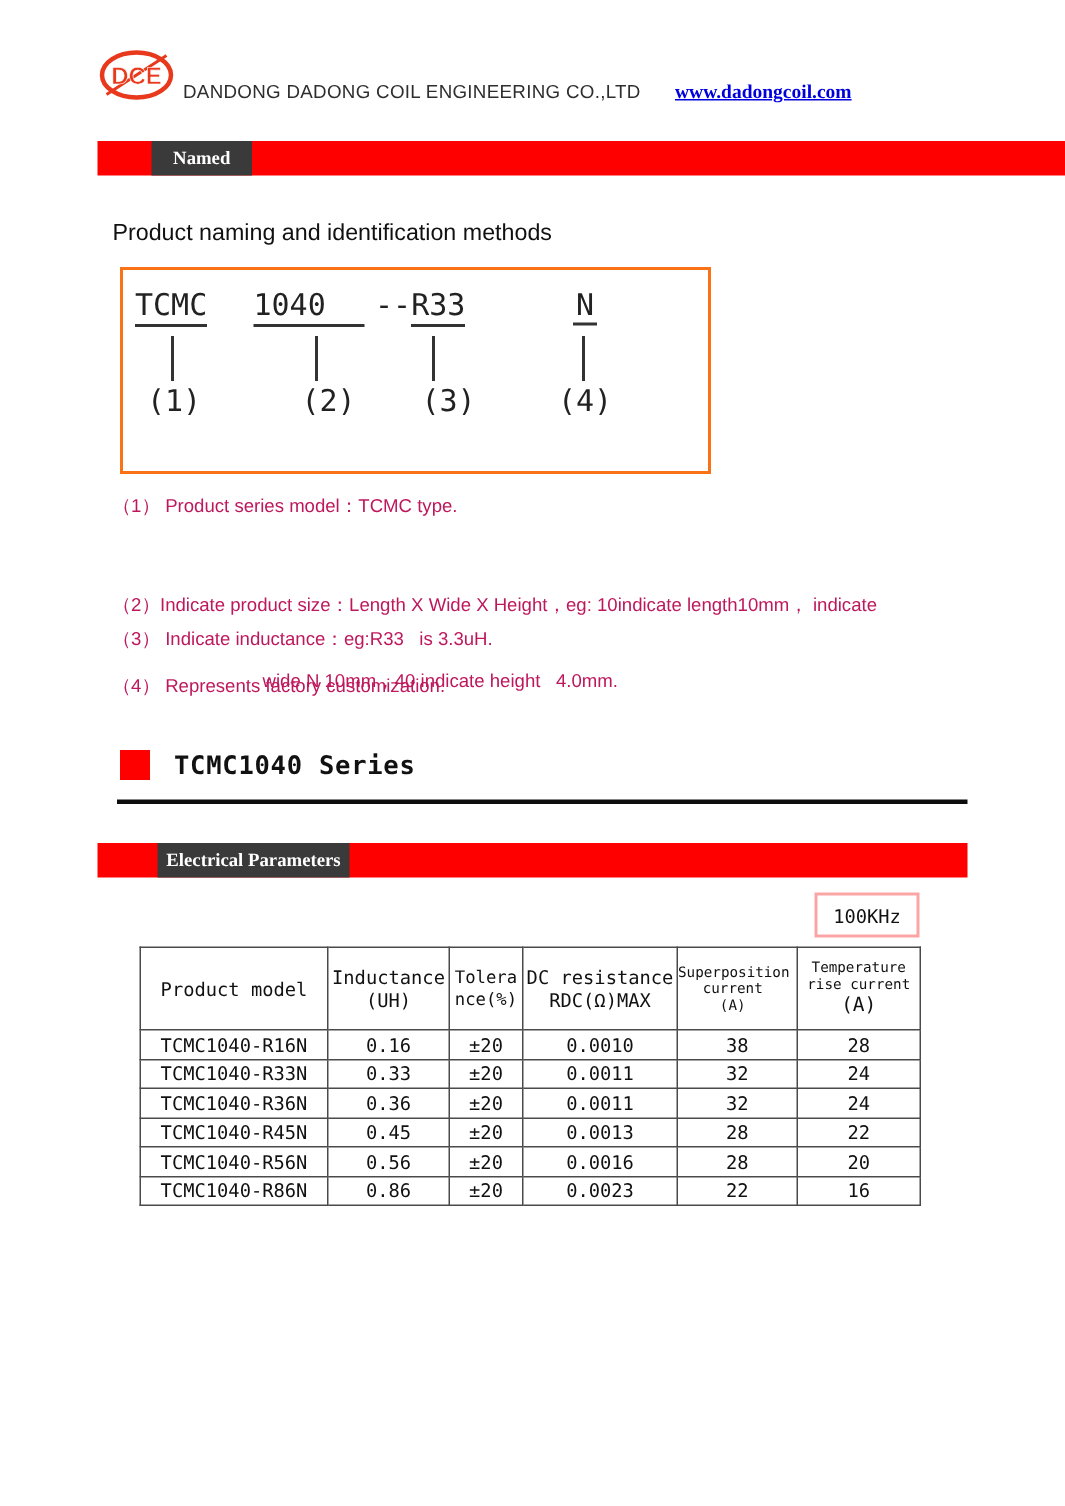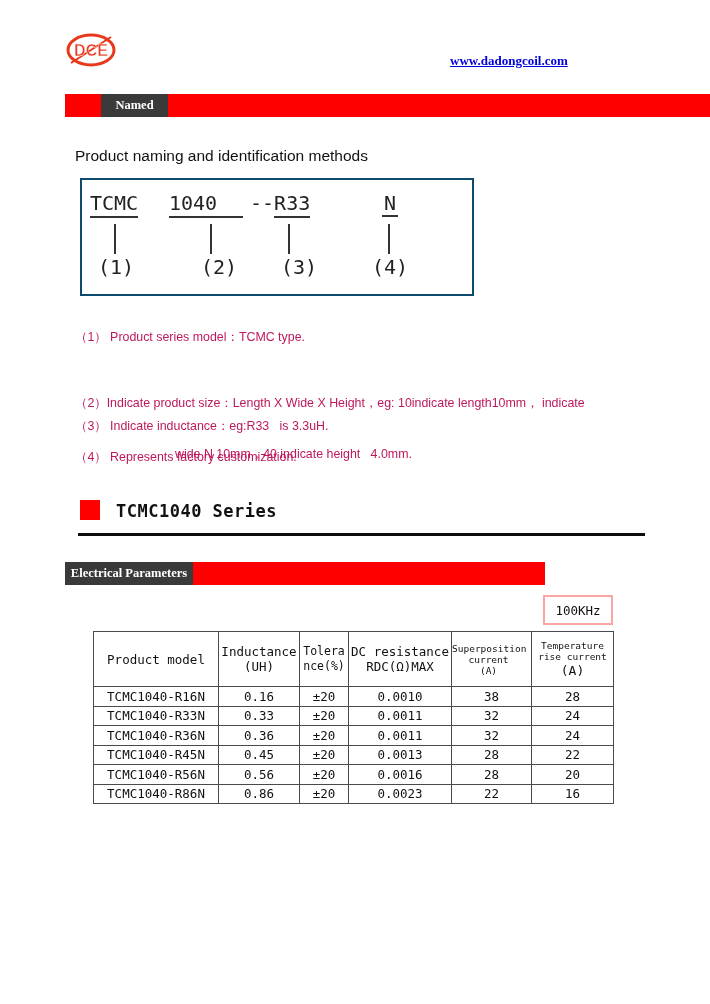--- a/index.html
+++ b/index.html
@@ -11,27 +11,27 @@
   .company { position:absolute; left:122px; top:54px; font-size:12.5px; color:#2e2e2e; letter-spacing:.2px; }
   .website { position:absolute; left:450px; top:53px; font-family:"Liberation Serif", serif;
              font-weight:bold; font-size:13px; color:#0000dd; text-decoration:underline; }
 
   
   .banner { position:absolute; left:65px; height:23px; background:#fe0000; display:flex; }
   .banner .tag { background:#3a3a3a; color:#ffffff; font-family:"Liberation Serif", serif;
                  font-weight:bold; font-size:12.5px; display:flex; align-items:center; justify-content:center; }
   .banner-named { top:94px; width:701px;padding-left:36px; }
   .banner-named .tag { width:67px; }
-  .banner-electrical { top:562px; width:480px; }
+  .banner-electrical { top:562px; width:580px;padding-left:40px; }
   .banner-electrical .tag { width:128px; }
 
   .section-title { position:absolute; left:75px; top:147px; font-size:15.5px; color:#111111; }
 
   
-  .naming-box { position:absolute; left:80px; top:178px; width:394px; height:118px; border:2px solid #0c4a6e; }
+  .naming-box { position:absolute; left:80px; top:178px; width:394px; height:138px; border:2px solid #f97316; }
   .naming-box .code { position:absolute; top:11px; font-family:"DejaVu Sans Mono", monospace;
                       font-size:20px; color:#222222; }
   .u { border-bottom:2px solid #333333; padding-bottom:1px; }
   .conn { position:absolute; top:44px; width:2px; height:30px; background:#333333; }
   .pos-label { position:absolute; top:75px; font-family:"DejaVu Sans Mono", monospace; font-size:20px; color:#222222; }
 
   
   .note { position:absolute; left:75px; font-size:12.4px; color:#be185d; white-space:pre-wrap; line-height:17px; }
   .note .cont { margin-left:100px; }
 
@@ -60,20 +60,21 @@
 </head>
 <body>
 
 <div class="page">
 
   <svg class="logo" viewBox="0 0 52 38">
     <ellipse cx="26" cy="19" rx="23" ry="15" fill="none" stroke="#e8391d" stroke-width="3"></ellipse>
     <line x1="6" y1="32" x2="46" y2="6" stroke="#e8391d" stroke-width="2"></line>
     <text x="26" y="25" font-size="16" font-weight="bold" fill="#e8391d" text-anchor="middle" font-family="Liberation Sans, sans-serif" stroke="#ffffff" stroke-width="0.4">DCE</text>
   </svg>
+  <div class="company">DANDONG DADONG COIL ENGINEERING CO.,LTD</div>
   <a class="website" href="#">www.dadongcoil.com</a>
 
   <div class="banner banner-named">
     <div class="tag">Named</div>
   </div>
 
   <div class="section-title">Product naming and identification methods</div>
 
   <div class="naming-box">
     <span class="code" style="left:8px"><span class="u">TCMC</span></span>

